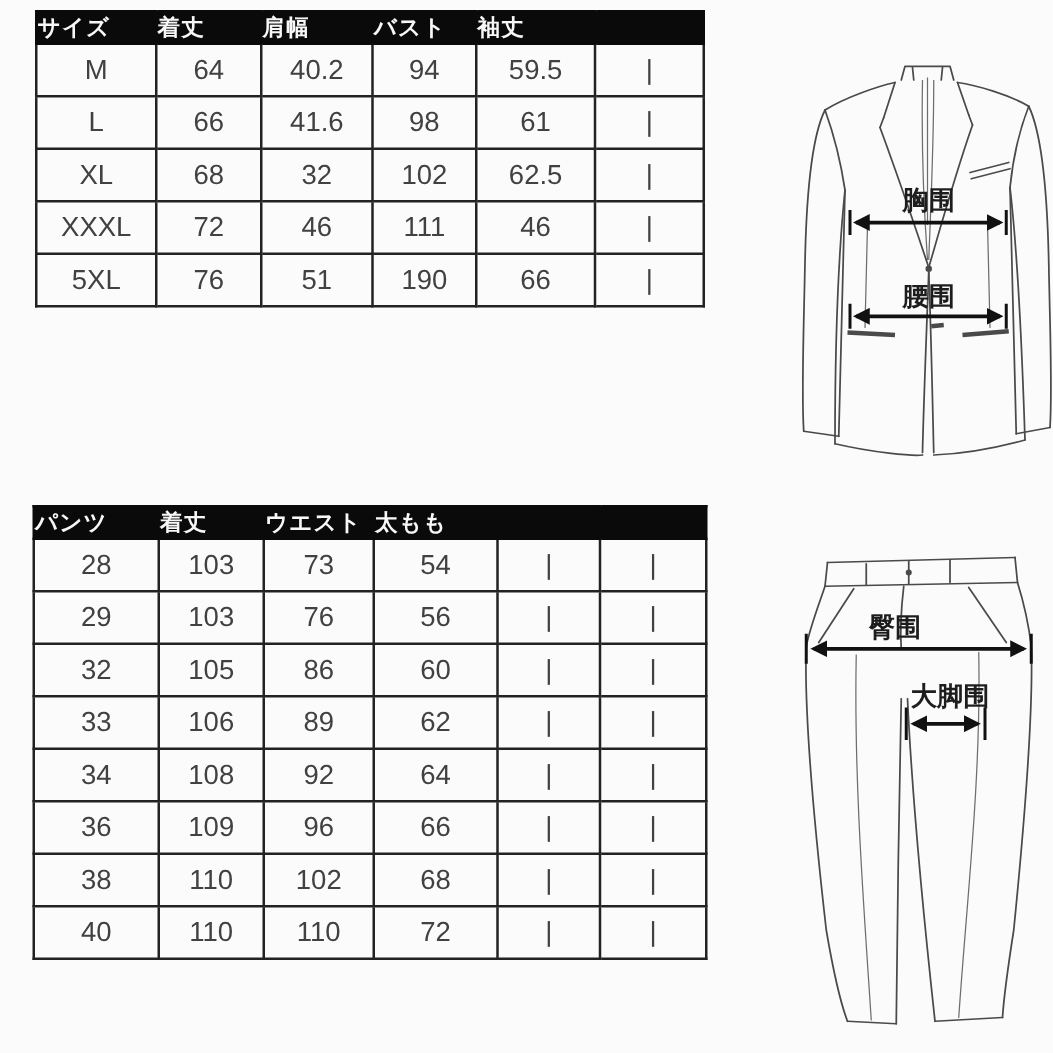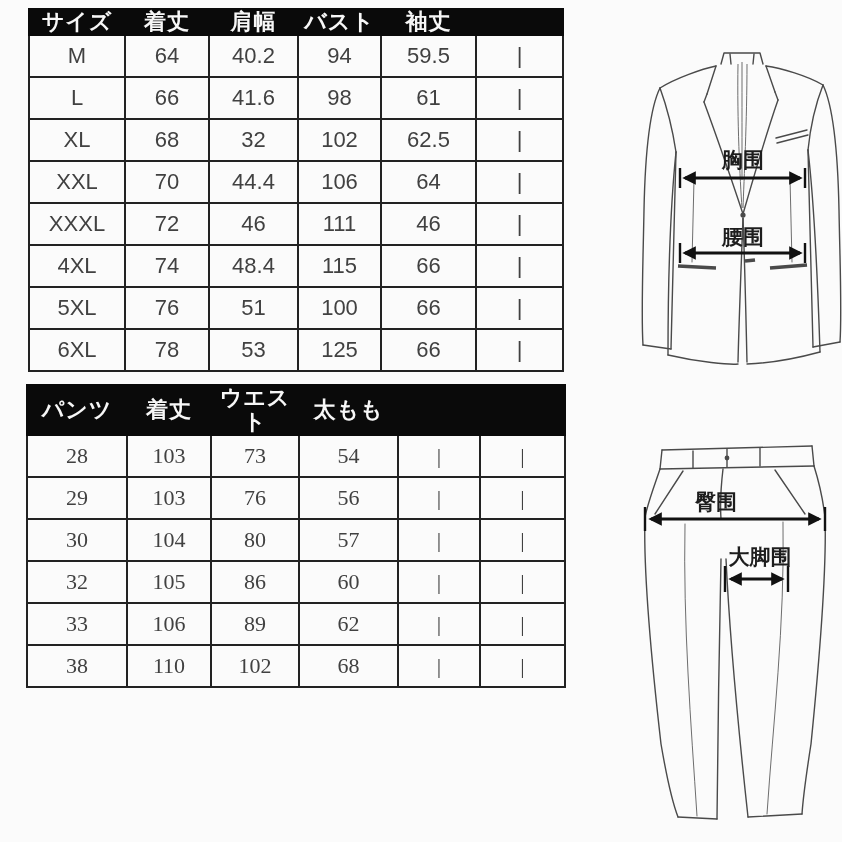--- a/index.html
+++ b/index.html
@@ -1,28 +1,28 @@
 <!DOCTYPE html>
 <html style="--page-bg: #fbfbfb; --header-bg: #0a0a0a; --header-text: #f7f7f7; --border: #222222; --cell-text: #414141; --diagram-line: #4a4a4a; --arrow: #111111;"><head>
 <meta charset="utf-8">
 <style>
   html,body { margin:0; padding:0; }
   body { font-family:"Liberation Sans", sans-serif; background:#fff; }
   .stage { position:relative; width:842px; height:842px; background:var(--page-bg,#fbfbfb); overflow:hidden; }
 
   table.size-table { position:absolute; border-collapse:collapse; table-layout:fixed; background:transparent; }
   #jacket-table { left:28px; top:8px;  width:534px; }
-  #pants-table  { left:26px; top:384px; width:538px;font-family:Liberation Serif, serif; }
+  #pants-table  { left:26px; top:404px; width:538px; }
 
   table.size-table th {
     background:var(--header-bg,#0a0a0a);
     color:var(--header-text,#f7f7f7);
     border:2px solid var(--header-bg,#0a0a0a);
     height:24px; line-height:24px;
-    font-size:22px; font-weight:bold; text-align:center;
+    font-size:18px; font-weight:bold; text-align:left;
     padding:0; letter-spacing:1px;
   }
   table.size-table td {
     border:2px solid var(--border,#222222);
     height:40px; text-align:center; vertical-align:middle;
     font-size:22px; color:var(--cell-text,#414141);
     padding:0; background:transparent;
   }
   table.size-table td:empty { background:transparent; }
 
@@ -80,56 +80,32 @@
         </tr>
         <tr>
           <td>XL</td>
           <td>68</td>
           <td>32</td>
           <td>102</td>
           <td>62.5</td>
           <td>|</td>
         </tr>
         <tr>
-          <td>XXL</td>
-          <td>70</td>
-          <td>44.4</td>
-          <td>106</td>
-          <td>64</td>
-          <td>|</td>
-        </tr>
-        <tr>
           <td>XXXL</td>
           <td>72</td>
           <td>46</td>
           <td>111</td>
           <td>46</td>
           <td>|</td>
         </tr>
         <tr>
-          <td>4XL</td>
-          <td>74</td>
-          <td>48.4</td>
-          <td>115</td>
-          <td>66</td>
-          <td>|</td>
-        </tr>
-        <tr>
           <td>5XL</td>
           <td>76</td>
           <td>51</td>
-          <td>100</td>
-          <td>66</td>
-          <td>|</td>
-        </tr>
-        <tr>
-          <td>6XL</td>
-          <td>78</td>
-          <td>53</td>
-          <td>125</td>
+          <td>190</td>
           <td>66</td>
           <td>|</td>
         </tr>
       </tbody>
   </table>
 
   <table id="pants-table" class="size-table">
     <colgroup>
       <col style="width:100px">
         <col style="width:84px">
@@ -159,48 +135,64 @@
         </tr>
         <tr>
           <td>29</td>
           <td>103</td>
           <td>76</td>
           <td>56</td>
           <td>|</td>
           <td>|</td>
         </tr>
         <tr>
-          <td>30</td>
-          <td>104</td>
-          <td>80</td>
-          <td>57</td>
-          <td>|</td>
-          <td>|</td>
-        </tr>
-        <tr>
           <td>32</td>
           <td>105</td>
           <td>86</td>
           <td>60</td>
           <td>|</td>
           <td>|</td>
         </tr>
         <tr>
           <td>33</td>
           <td>106</td>
           <td>89</td>
           <td>62</td>
           <td>|</td>
           <td>|</td>
         </tr>
         <tr>
+          <td>34</td>
+          <td>108</td>
+          <td>92</td>
+          <td>64</td>
+          <td>|</td>
+          <td>|</td>
+        </tr>
+        <tr>
+          <td>36</td>
+          <td>109</td>
+          <td>96</td>
+          <td>66</td>
+          <td>|</td>
+          <td>|</td>
+        </tr>
+        <tr>
           <td>38</td>
           <td>110</td>
           <td>102</td>
           <td>68</td>
+          <td>|</td>
+          <td>|</td>
+        </tr>
+        <tr>
+          <td>40</td>
+          <td>110</td>
+          <td>110</td>
+          <td>72</td>
           <td>|</td>
           <td>|</td>
         </tr>
       </tbody>
   </table>
 
   <div class="figure" id="jacket-figure">
     <svg width="250" height="340" viewBox="0 0 250 340">
       <defs>
         <marker id="ah" viewBox="0 0 10 10" refX="8" refY="5" markerWidth="4.5" markerHeight="4.5" orient="auto-start-reverse">

